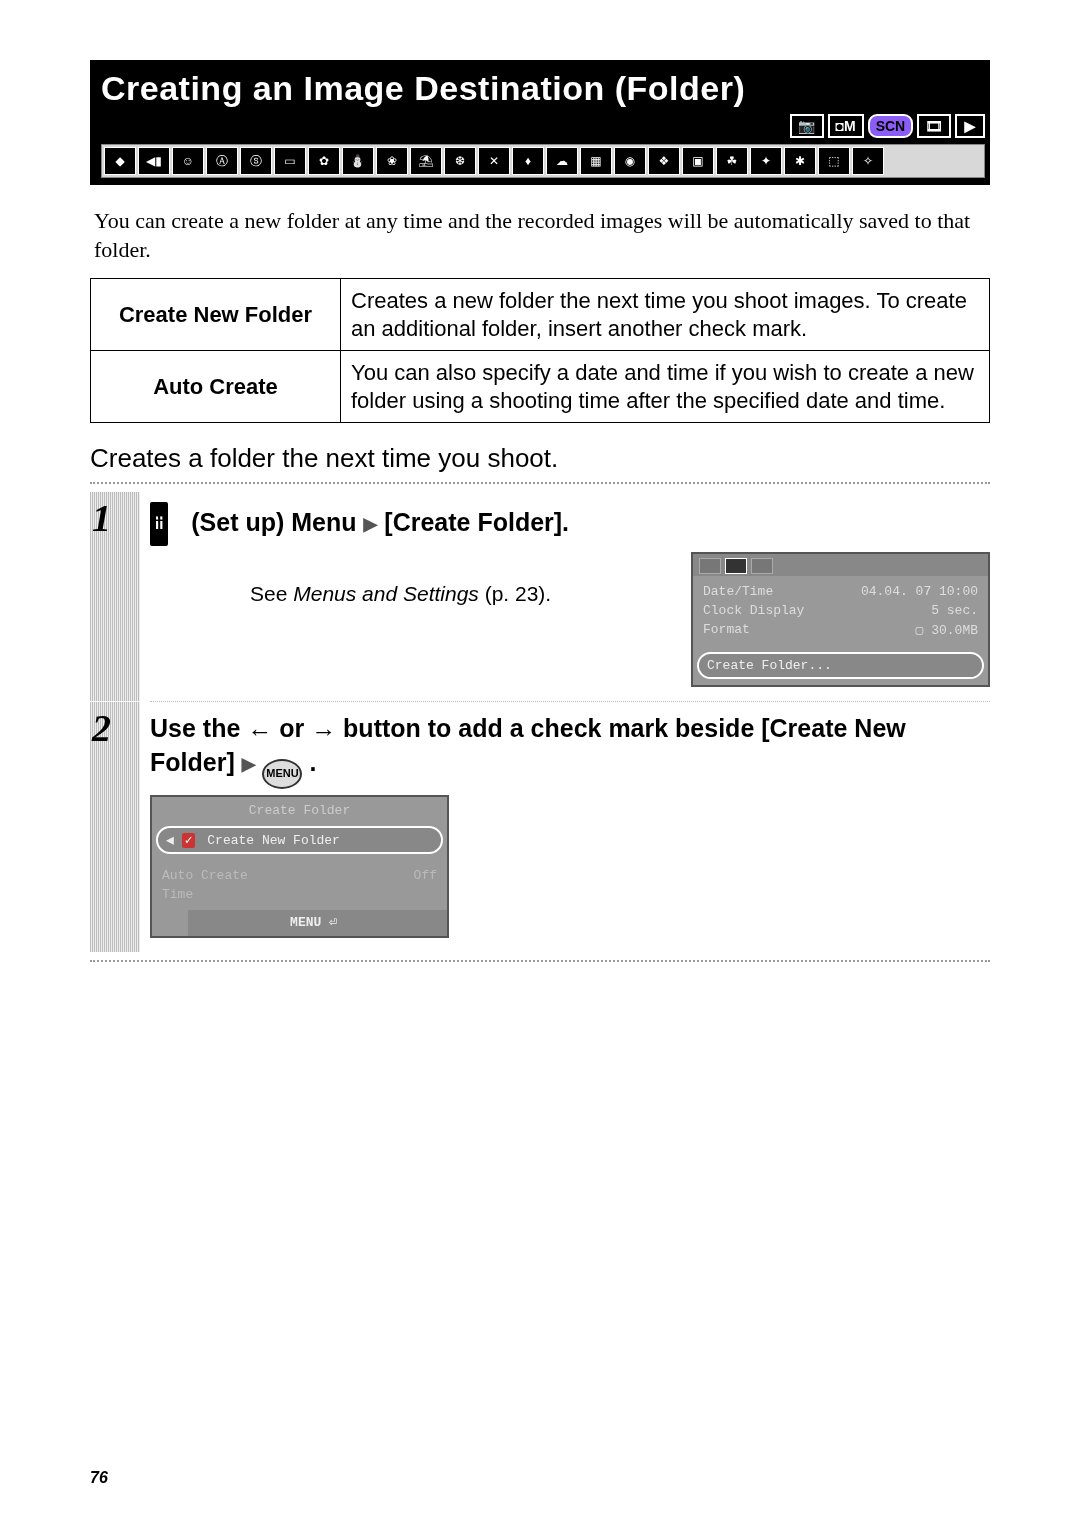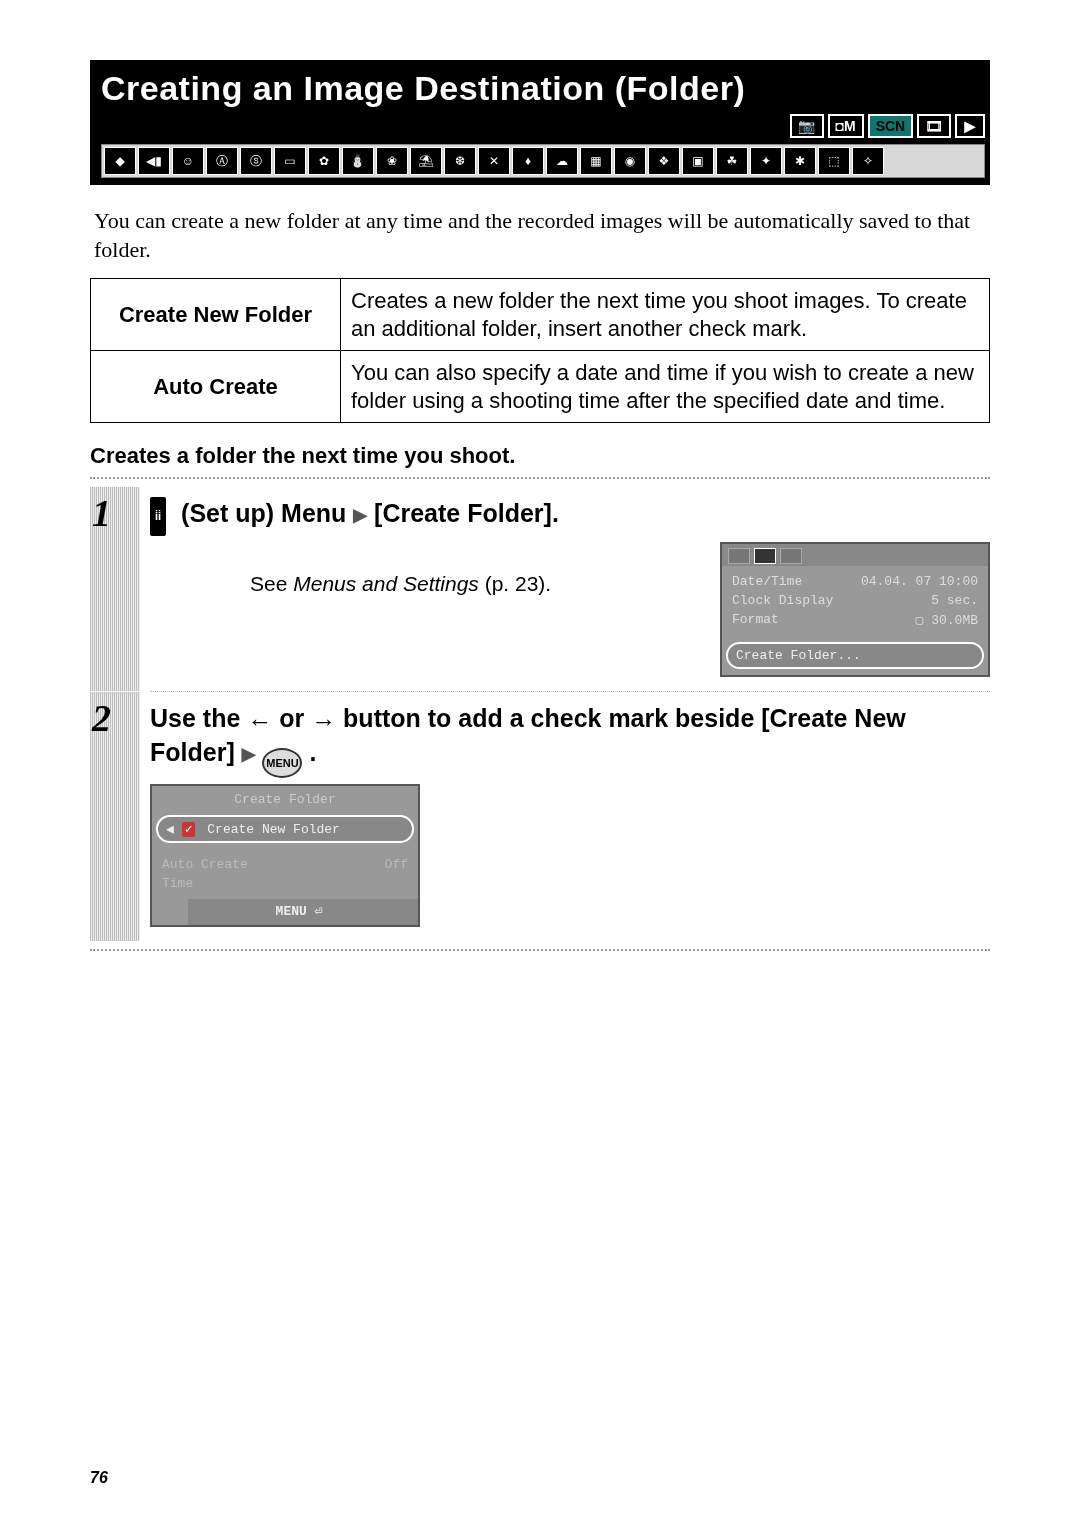--- a/index.html
+++ b/index.html
@@ -38,21 +38,21 @@
     font-size: 14px;
     font-weight: bold;
     padding: 2px 6px;
     display: inline-flex;
     align-items: center;
     justify-content: center;
     min-width: 30px;
     height: 24px;
     background: #000;
   }
-  .mode-box.inv { background:#0f766e; color:#000; }
+  .mode-box.inv { background:#8b5cf6; color:#000;border-radius:9px; }
   .icon-strip {
     display: flex;
     gap: 2px;
     padding: 2px;
     border: 1px solid #888;
     background: #d8d8d8;
     margin-top: 2px;
   }
   .strip-icon {
     width: 32px; height: 28px;
@@ -81,22 +81,22 @@
     line-height: 1.25;
   }
   table.opt td.label {
     font-weight: bold;
     text-align: center;
     width: 250px;
     vertical-align: middle;
   }
   .subhead {
     font-family: Arial, Helvetica, sans-serif;
-    font-weight: 700;
-    font-size: 22px;
+    font-weight: 400;
+    font-size: 26px;
     margin: 10px 0 8px 0;
   }
   .steps {
     border-top: 2px dotted #999;
     border-bottom: 2px dotted #999;
     position: relative;
     padding: 8px 0 8px 60px;
   }
   .step {
     position: relative;
@@ -121,25 +121,25 @@
   }
   .step-heading {
     font-weight: 900;
     font-size: 25px;
     line-height: 1.35;
     margin-bottom: 6px;
   }
   .step-heading .inline-icon {
     display: inline-block;
     background: #000; color:#fff;
-    font-size: 11px;
+    font-size: 15px;
     padding: 12px 5px;
     border-radius: 2px;
     vertical-align: 2px;
-    margin-right: 8px;
+    margin-right: 16px;
   }
   .tri { font-size: 18px; color:#555; vertical-align: 1px; }
   .menu-btn {
     display:inline-flex; align-items:center; justify-content:center;
     border: 2px solid #333; border-radius: 50%;
     width: 40px; height: 30px;
     font-size: 11px; font-weight: bold;
     background:#ddd;
     vertical-align: -6px;
   }
@@ -154,21 +154,21 @@
     flex: 1;
     margin-top: 28px;
   }
   .step-text .bullet { font-size: 26px; vertical-align: -2px; }
   .step-text .shoot-icon {
     display:inline-block; background:#000; color:#fff;
     font-size:14px; padding:1px 4px; border-radius:2px; vertical-align:2px;
   }
   em { font-style: italic; }
   .screen {
-    width: 270px;
+    width: 299px;
     background: #999;
     border: 2px solid #555;
     font-family: "Courier New", monospace;
     font-size: 13px;
     color: #ddd;
   }
   .screen .tabrow {
     display:flex; gap:4px; padding:4px 6px 2px 6px;
     background:#888;
   }

